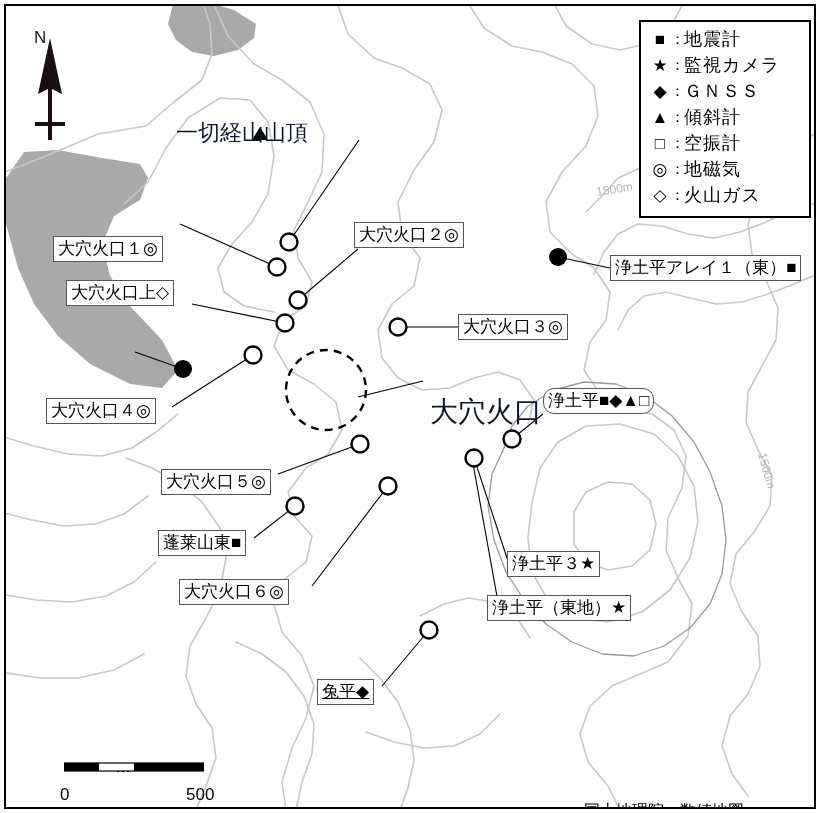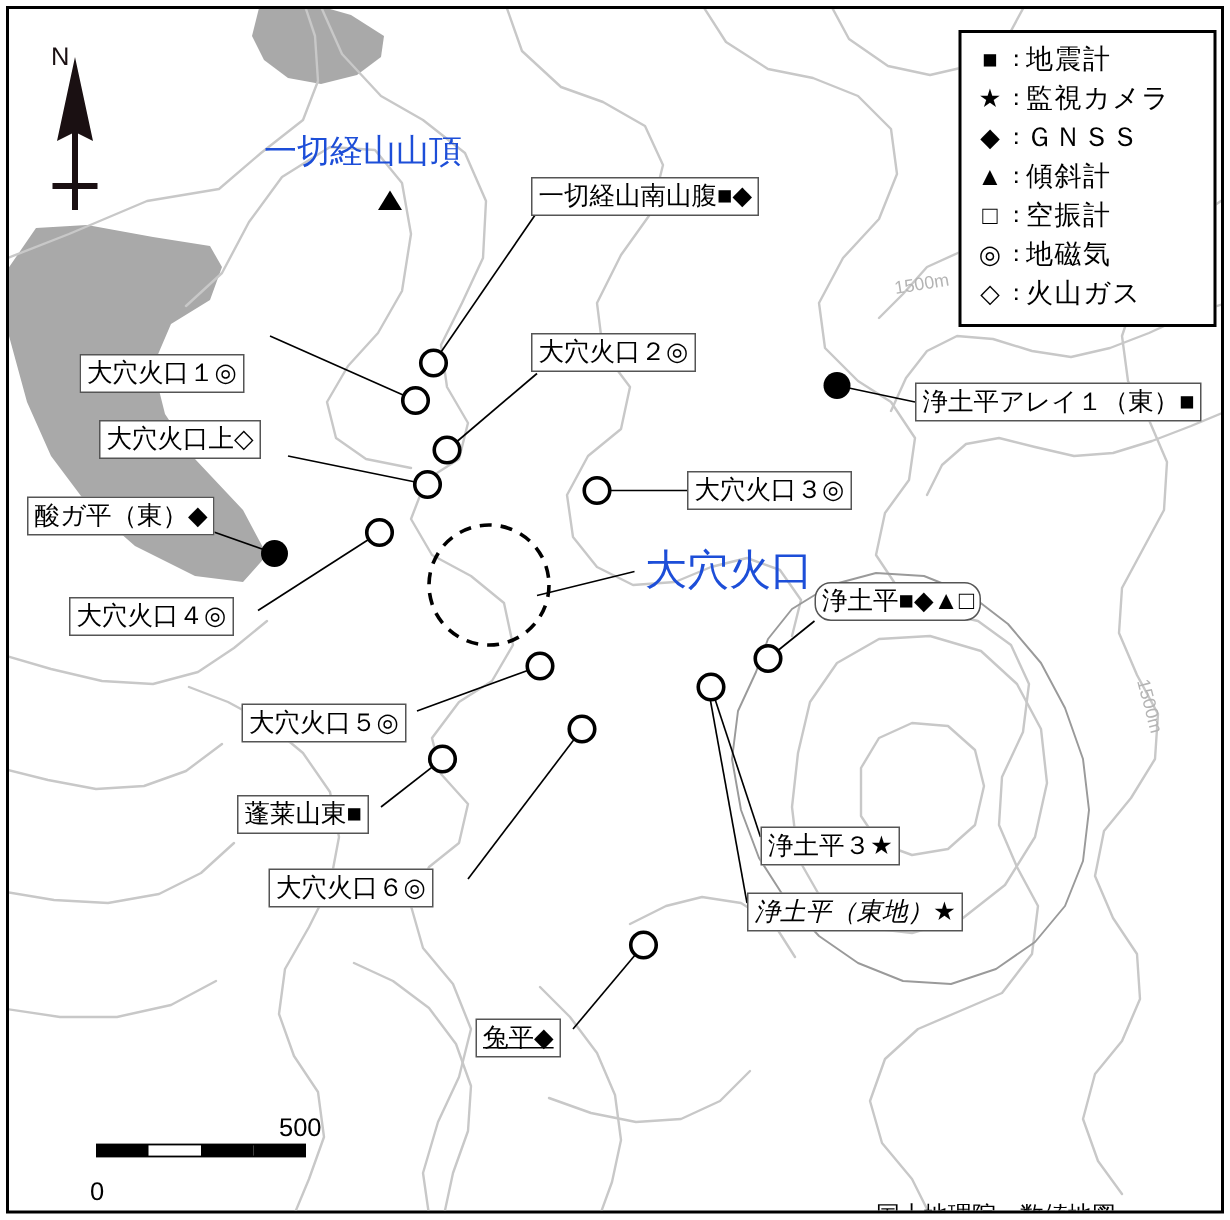--- a/index.html
+++ b/index.html
@@ -33,24 +33,25 @@
     font-size:17px;
     line-height:1;
     padding:3px 4px 4px 4px;
     white-space:nowrap;
     box-sizing:border-box;
     letter-spacing:0px;
   }
   .plain-label{
     position:absolute;
     background:transparent;
-    color:#1d4ed8;
+    color:#0f172a;
     font-size:20px;
     white-space:nowrap;
     line-height:1;
+    margin-top:32px;
   }
 
   
   #legend{
     position:absolute;
     left:633px;top:14px;
     width:172px;height:198px;
     border:2px solid #000;
     background:#fff;
     box-sizing:border-box;
@@ -80,21 +81,21 @@
     font-size:17px;color:#1a1012;
   }
 
   
   #scalebar{position:absolute;left:58px;top:755px;width:140px;}
   #scale-m{
     position:absolute;left:110px;top:752px;
     font-size:16px;font-weight:bold;color:#000;
   }
   #scale-zero{position:absolute;left:54px;top:779px;font-size:17px;}
-  #scale-500{position:absolute;left:180px;top:736px;font-size:17px;text-align:right;}
+  #scale-500{position:absolute;left:180px;top:779px;font-size:17px;text-align:right;}
 
   
   #attribution{
     position:absolute;left:578px;top:745px;
     font-size:16px;line-height:1.5;color:#000;
     white-space:pre;
   }
   .attr-line{display:block;}
 </style>
 </head>
@@ -189,47 +190,45 @@
     <svg id="north-arrow" viewBox="0 0 40 115">
       <polygon points="20,10 32,66 20,60 8,66" fill="#1a1012"></polygon>
       <line x1="20" y1="58" x2="20" y2="112" stroke="#1a1012" stroke-width="4"></line>
       <line x1="5" y1="96" x2="35" y2="96" stroke="#1a1012" stroke-width="4"></line>
     </svg>
     <div id="north-letter">N</div>
 
     <div class="plain-label" style="left:170px;top:84px;font-size:22px;">一切経山山頂</div>
     <div class="plain-label" style="left:424px;top:360px;font-size:28px;">大穴火口</div>
 
-    <div class="label-box" style="left:348px;top:112px;">一切経山南山腹■◆</div>
 
     <div class="label-box" style="left:47px;top:198px;margin-top:32px;">大穴火口１◎</div>
 
     <div class="label-box" style="left:348px;top:216px;">大穴火口２◎</div>
 
     <div class="label-box" style="left:60px;top:274px;text-align:center;">大穴火口上◇</div>
 
     <div class="label-box" style="left:452px;top:308px;">大穴火口３◎</div>
 
-    <div class="label-box" style="left:12px;top:325px;">酸ガ平（東）◆</div>
 
     <div class="label-box" style="left:40px;top:392px;">大穴火口４◎</div>
 
     <div class="label-box" style="left:604px;top:249px;">浄土平アレイ１（東）■</div>
 
     <div class="label-box" style="left:537px;top:382px;border-radius:11px;">浄土平■◆▲□</div>
 
     <div class="label-box" style="left:155px;top:463px;">大穴火口５◎</div>
 
     <div class="label-box" style="left:152px;top:524px;">蓬莱山東■</div>
 
     <div class="label-box" style="left:163px;top:573px;margin-left:10px;">大穴火口６◎</div>
 
     <div class="label-box" style="left:501px;top:545px;">浄土平３★</div>
 
-    <div class="label-box" style="left:492px;top:589px;font-style:italic;">浄土平（東地）★</div>
+    <div class="label-box" style="left:481px;top:589px;">浄土平（東地）★</div>
 
     <div class="label-box" style="left:311px;top:673px;text-decoration:underline;">兔平◆</div>
 
     <div id="legend">
       <div class="legend-row">
         <span class="legend-sym">■</span>
         <span class="legend-colon">：</span>
         <span class="legend-text">地震計</span>
       </div>
       <div class="legend-row">

